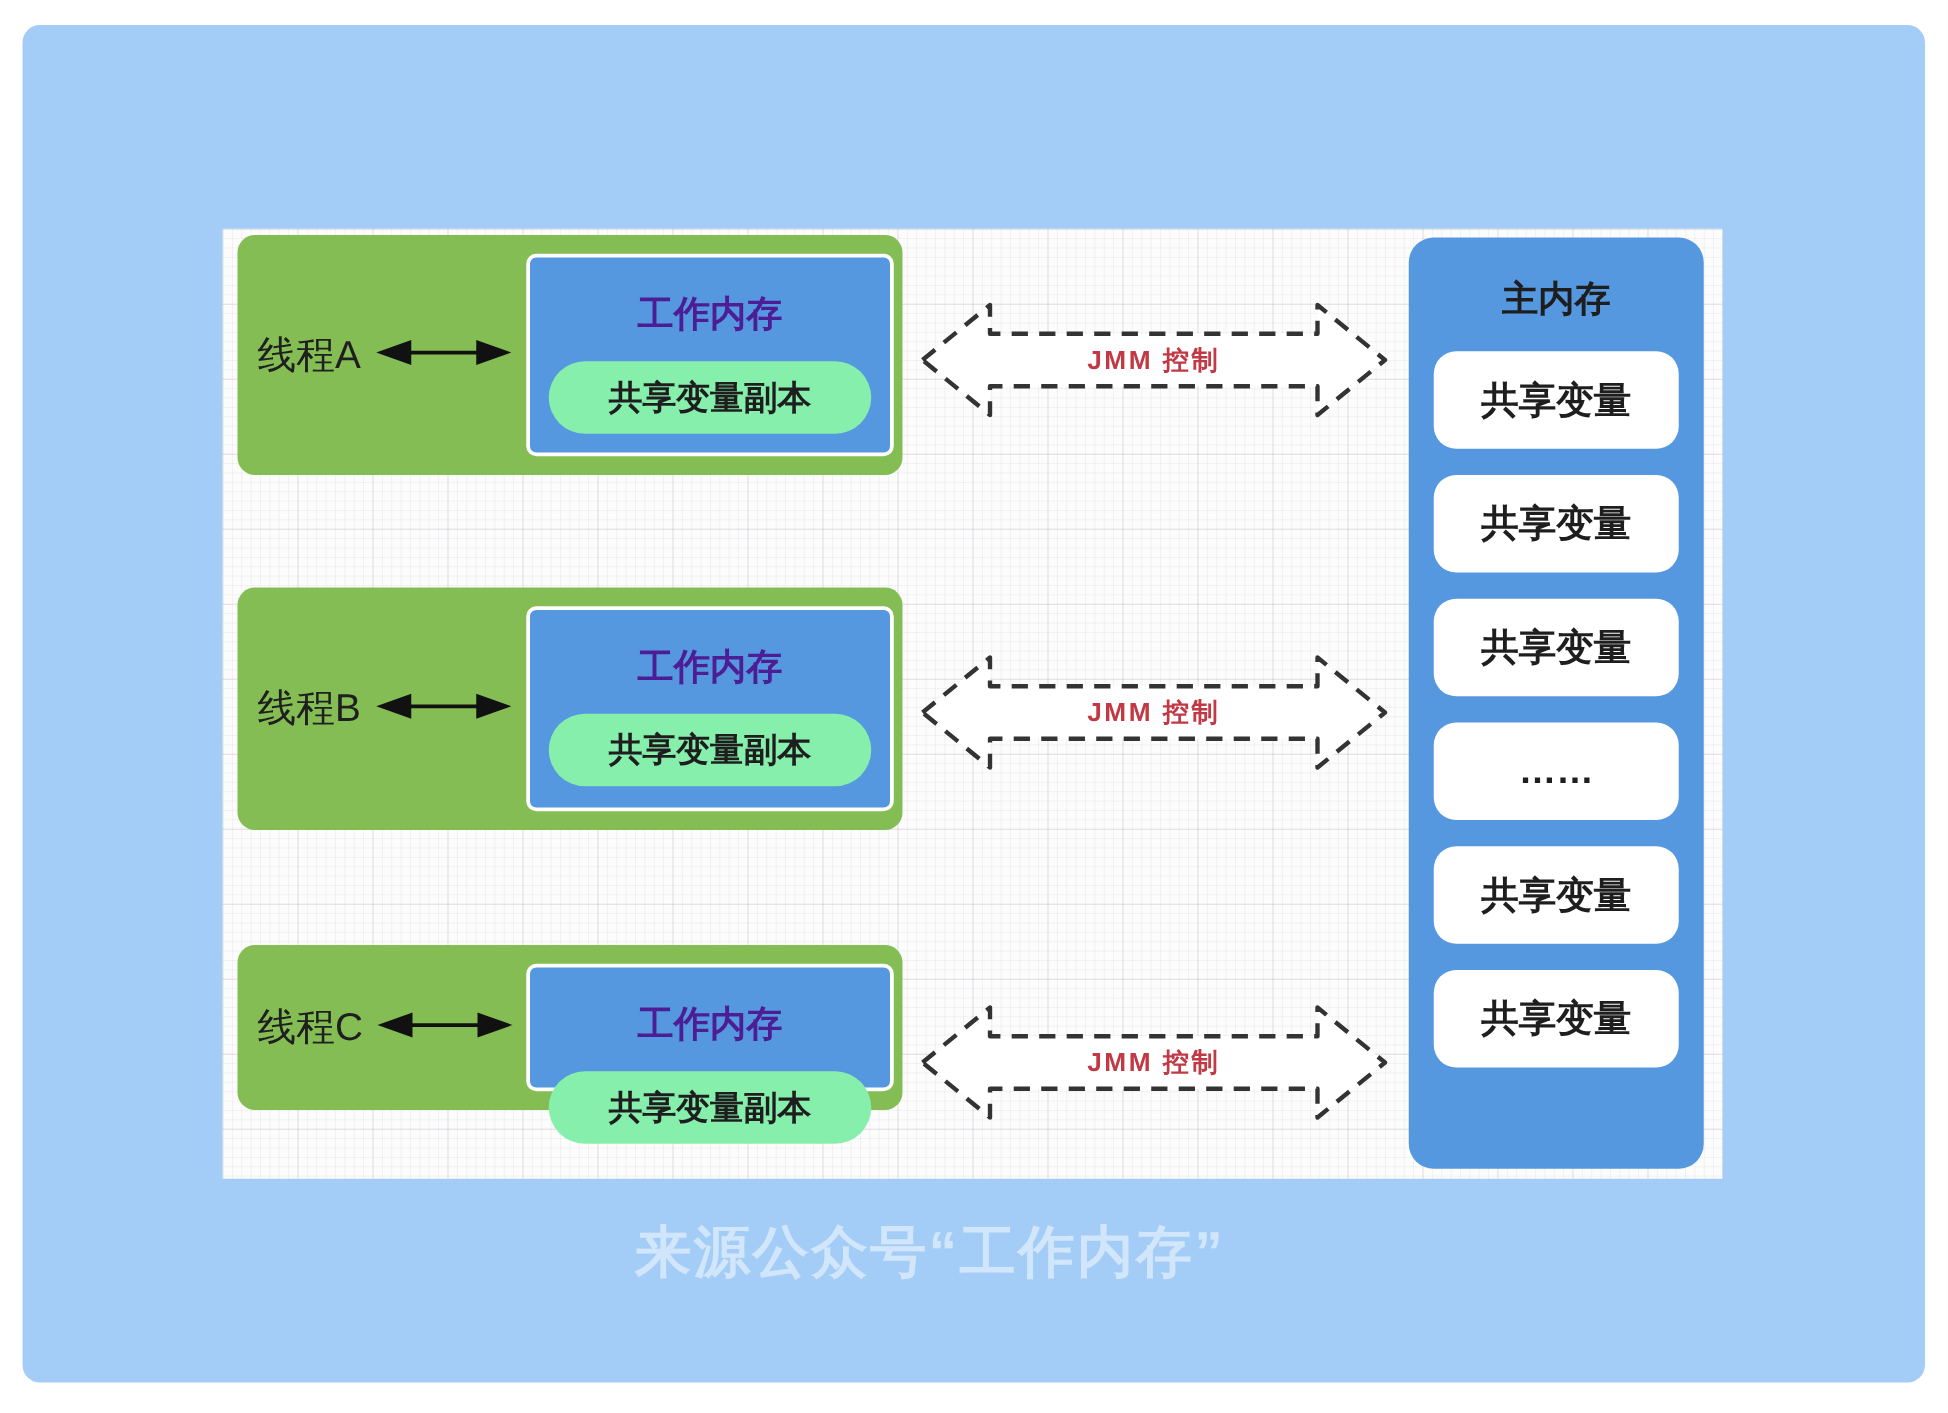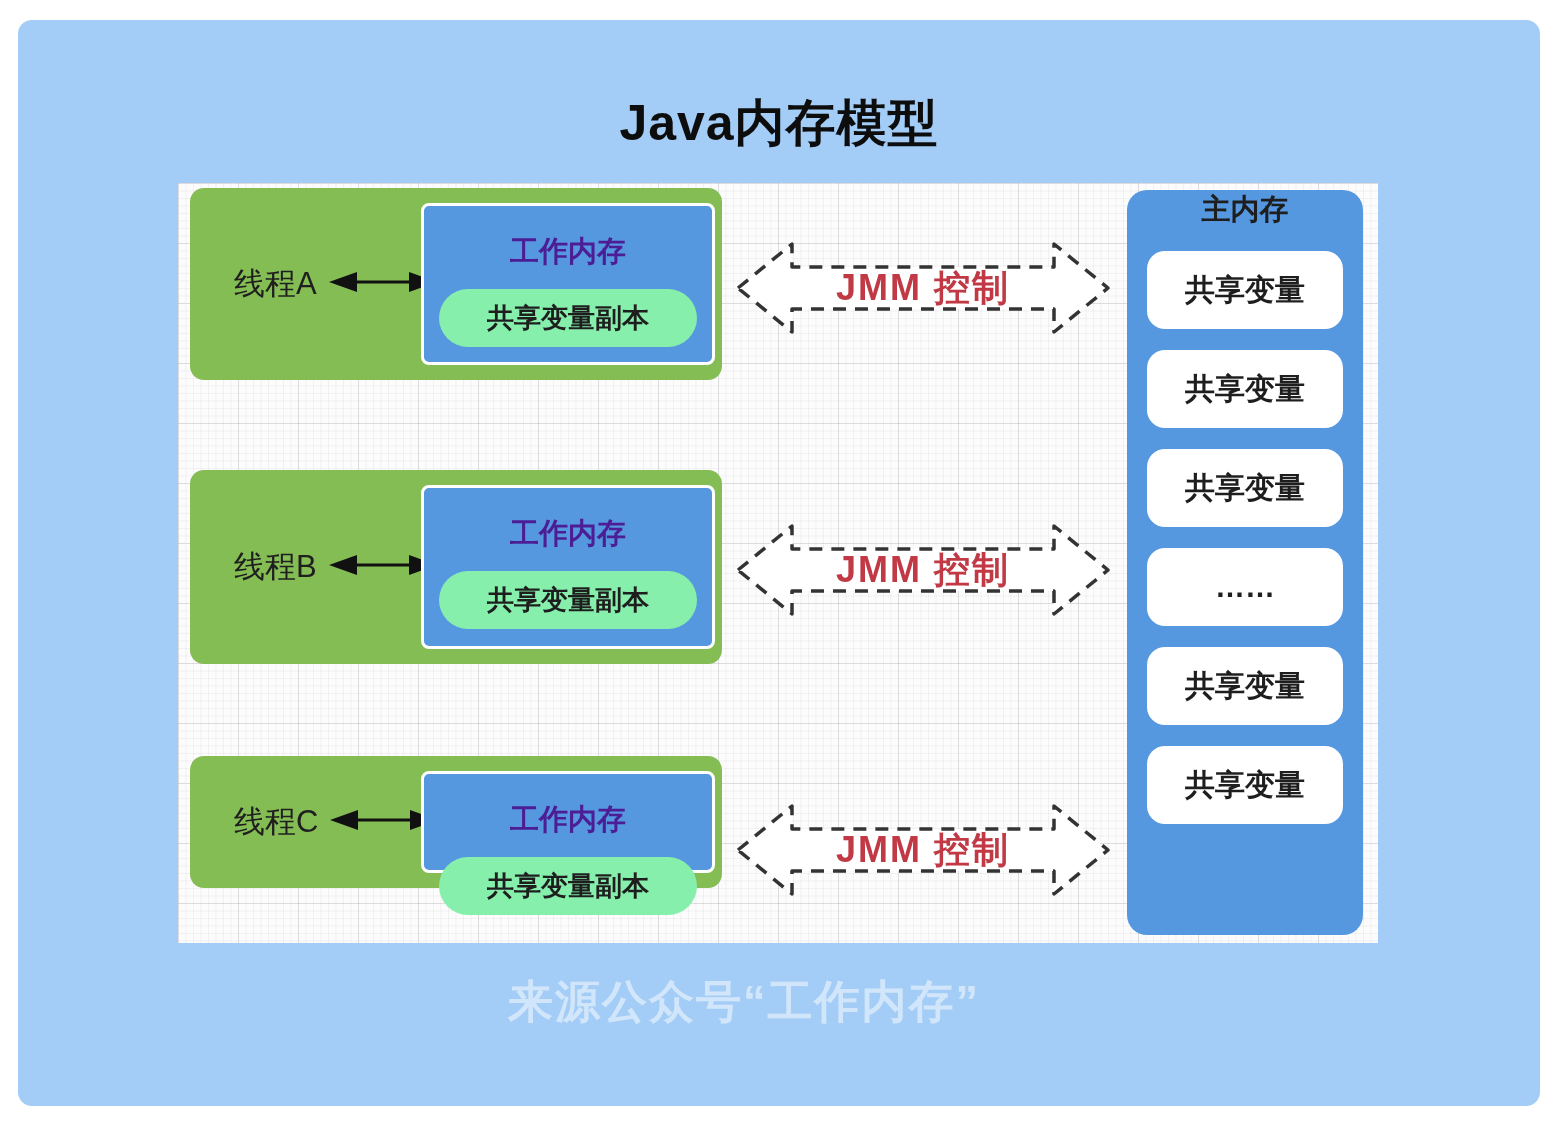--- a/index.html
+++ b/index.html
@@ -28,21 +28,21 @@
   }
   .thread-row{
     position:absolute;left:12px;width:532px;
     background:var(--thread-green,#85bd55);border-radius:14px;
     display:flex;align-items:center;
   }
   .thread-row.row-a{top:5px;height:192px;}
   .thread-row.row-b{top:287px;height:194px;}
   .thread-row.row-c{top:573px;height:132px;}
   .thread-label{
-    margin-left:44px;font-size:31px;color:#1f1f1f;white-space:nowrap;
+    margin-left:16px;font-size:31px;color:#1f1f1f;white-space:nowrap;
   }
   .h-arrow{margin-left:10px;flex:0 0 auto;}
   .work-memory{
     position:absolute;right:7px;top:15px;bottom:15px;width:294px;
     background:var(--memory-blue,#5598e0);border:3px solid #ffffff;
     border-radius:8px;text-align:center;box-sizing:border-box;
   }
   .work-memory-title{
     margin-top:26px;font-size:29px;font-weight:bold;color:#4c1d95;
   }
@@ -51,49 +51,48 @@
     border-radius:29px;line-height:58px;font-size:27px;font-weight:bold;color:#1e1e1e;
   }
   .jmm-arrow{position:absolute;left:556px;width:378px;height:96px;}
   .jmm-arrow.row-a{top:57px;}
   .jmm-arrow.row-b{top:339px;}
   .jmm-arrow.row-c{top:619px;}
   .jmm-arrow svg{position:absolute;left:0;top:0;}
   .jmm-label{
     position:absolute;left:0;right:0;top:0;bottom:0;
     display:flex;align-items:center;justify-content:center;
-    font-size:36px;font-weight:bold;color:var(--jmm-red,#c03945);
+    font-size:21px;font-weight:bold;color:var(--jmm-red,#c03945);
     letter-spacing:2px;
   }
   .main-memory{
     position:absolute;left:949px;top:7px;width:236px;height:745px;
     background:var(--memory-blue,#5598e0);border-radius:20px;
     display:flex;flex-direction:column;align-items:center;
-    box-sizing:border-box;
+    padding-top:30px;box-sizing:border-box;
   }
   .main-memory-title{
     font-size:29px;font-weight:bold;color:#1e1e1e;text-align:center;
   }
   .slot-pill{
     margin-top:21px;width:196px;height:78px;background:#ffffff;border-radius:18px;
     display:flex;align-items:center;justify-content:center;
     font-size:30px;font-weight:bold;color:#1e1e1e;flex:0 0 auto;
   }
   .slot-pill:first-of-type{margin-top:26px;}
   .watermark{
     position:absolute;left:0;right:70px;top:952px;text-align:center;
     font-size:45px;font-weight:bold;color:rgba(255,255,255,0.5);
     letter-spacing:2px;
   }
 </style>
 </head>
 <body>
 
 <div class="card">
-  <div class="page-title">Java内存模型</div>
 
   <div class="diagram">
 
     <div class="thread-row row-a">
       <span class="thread-label">线程A</span>
       <span class="h-arrow">
         <svg width="112" height="26" viewBox="0 0 112 26">
           <line x1="24" y1="13" x2="88" y2="13" stroke="#111111" stroke-width="3"></line>
           <path d="M2,13 L30,3 L30,23 Z" fill="#111111"></path>
           <path d="M110,13 L82,3 L82,23 Z" fill="#111111"></path>

